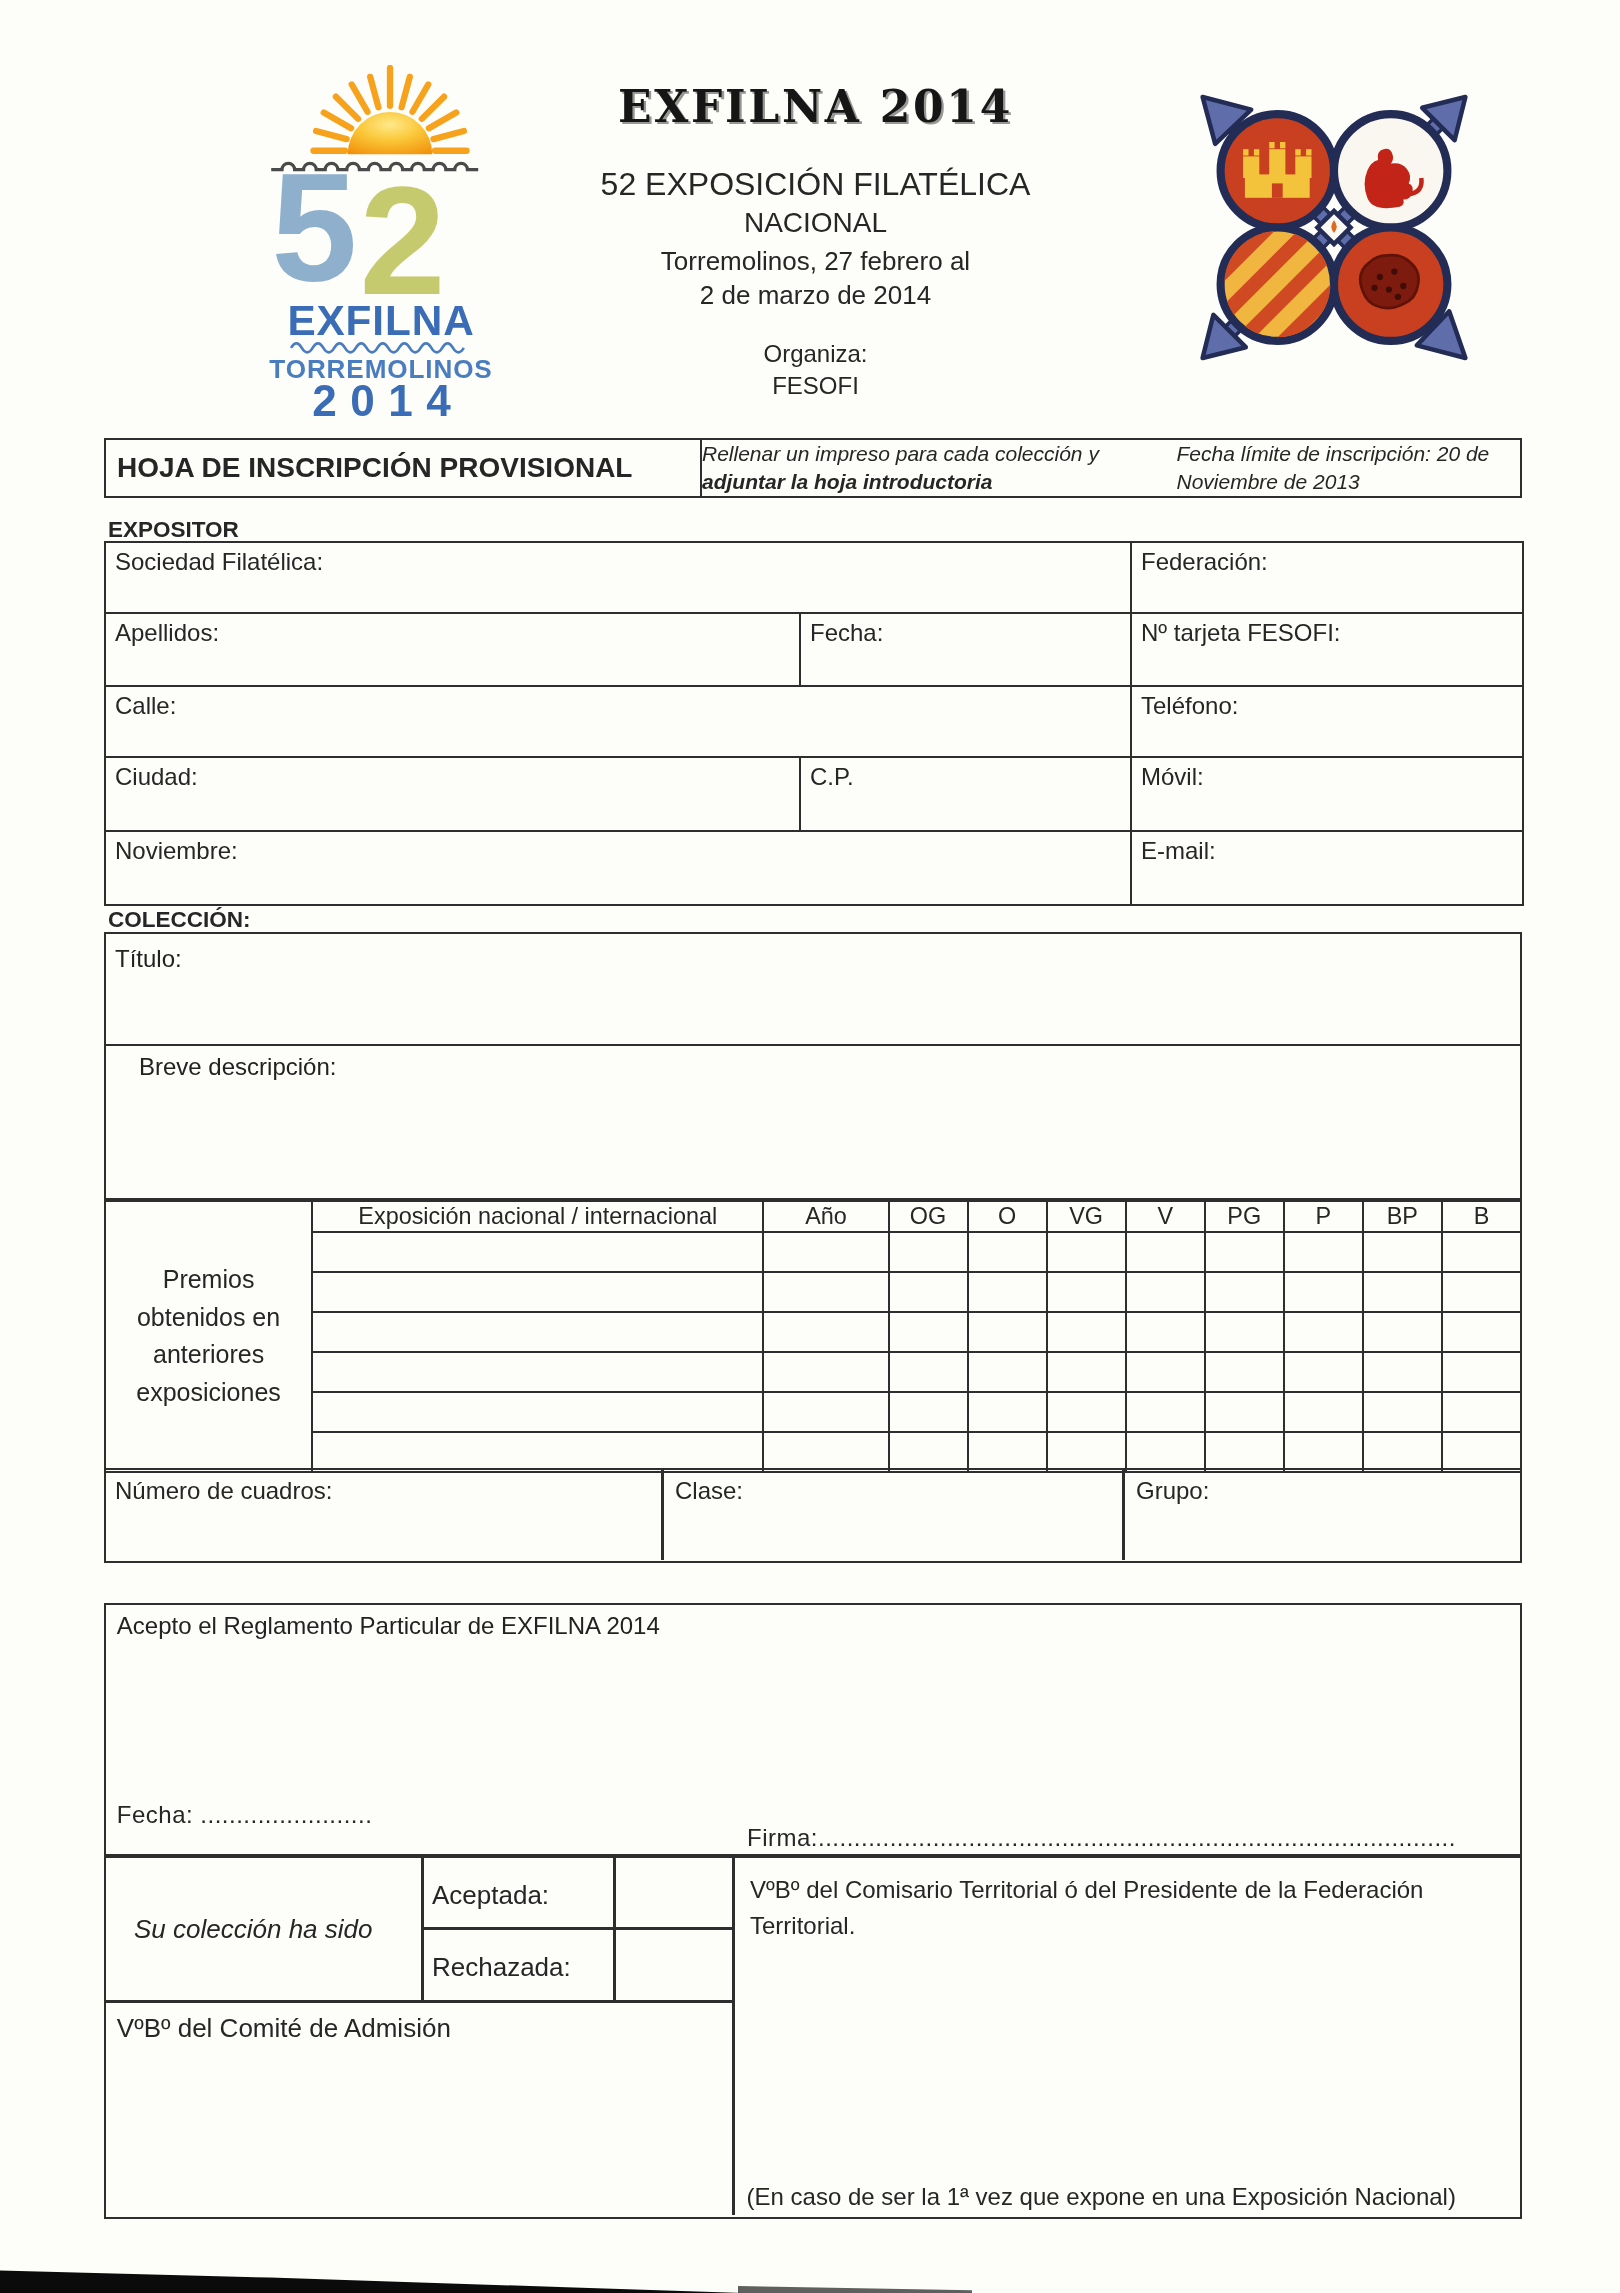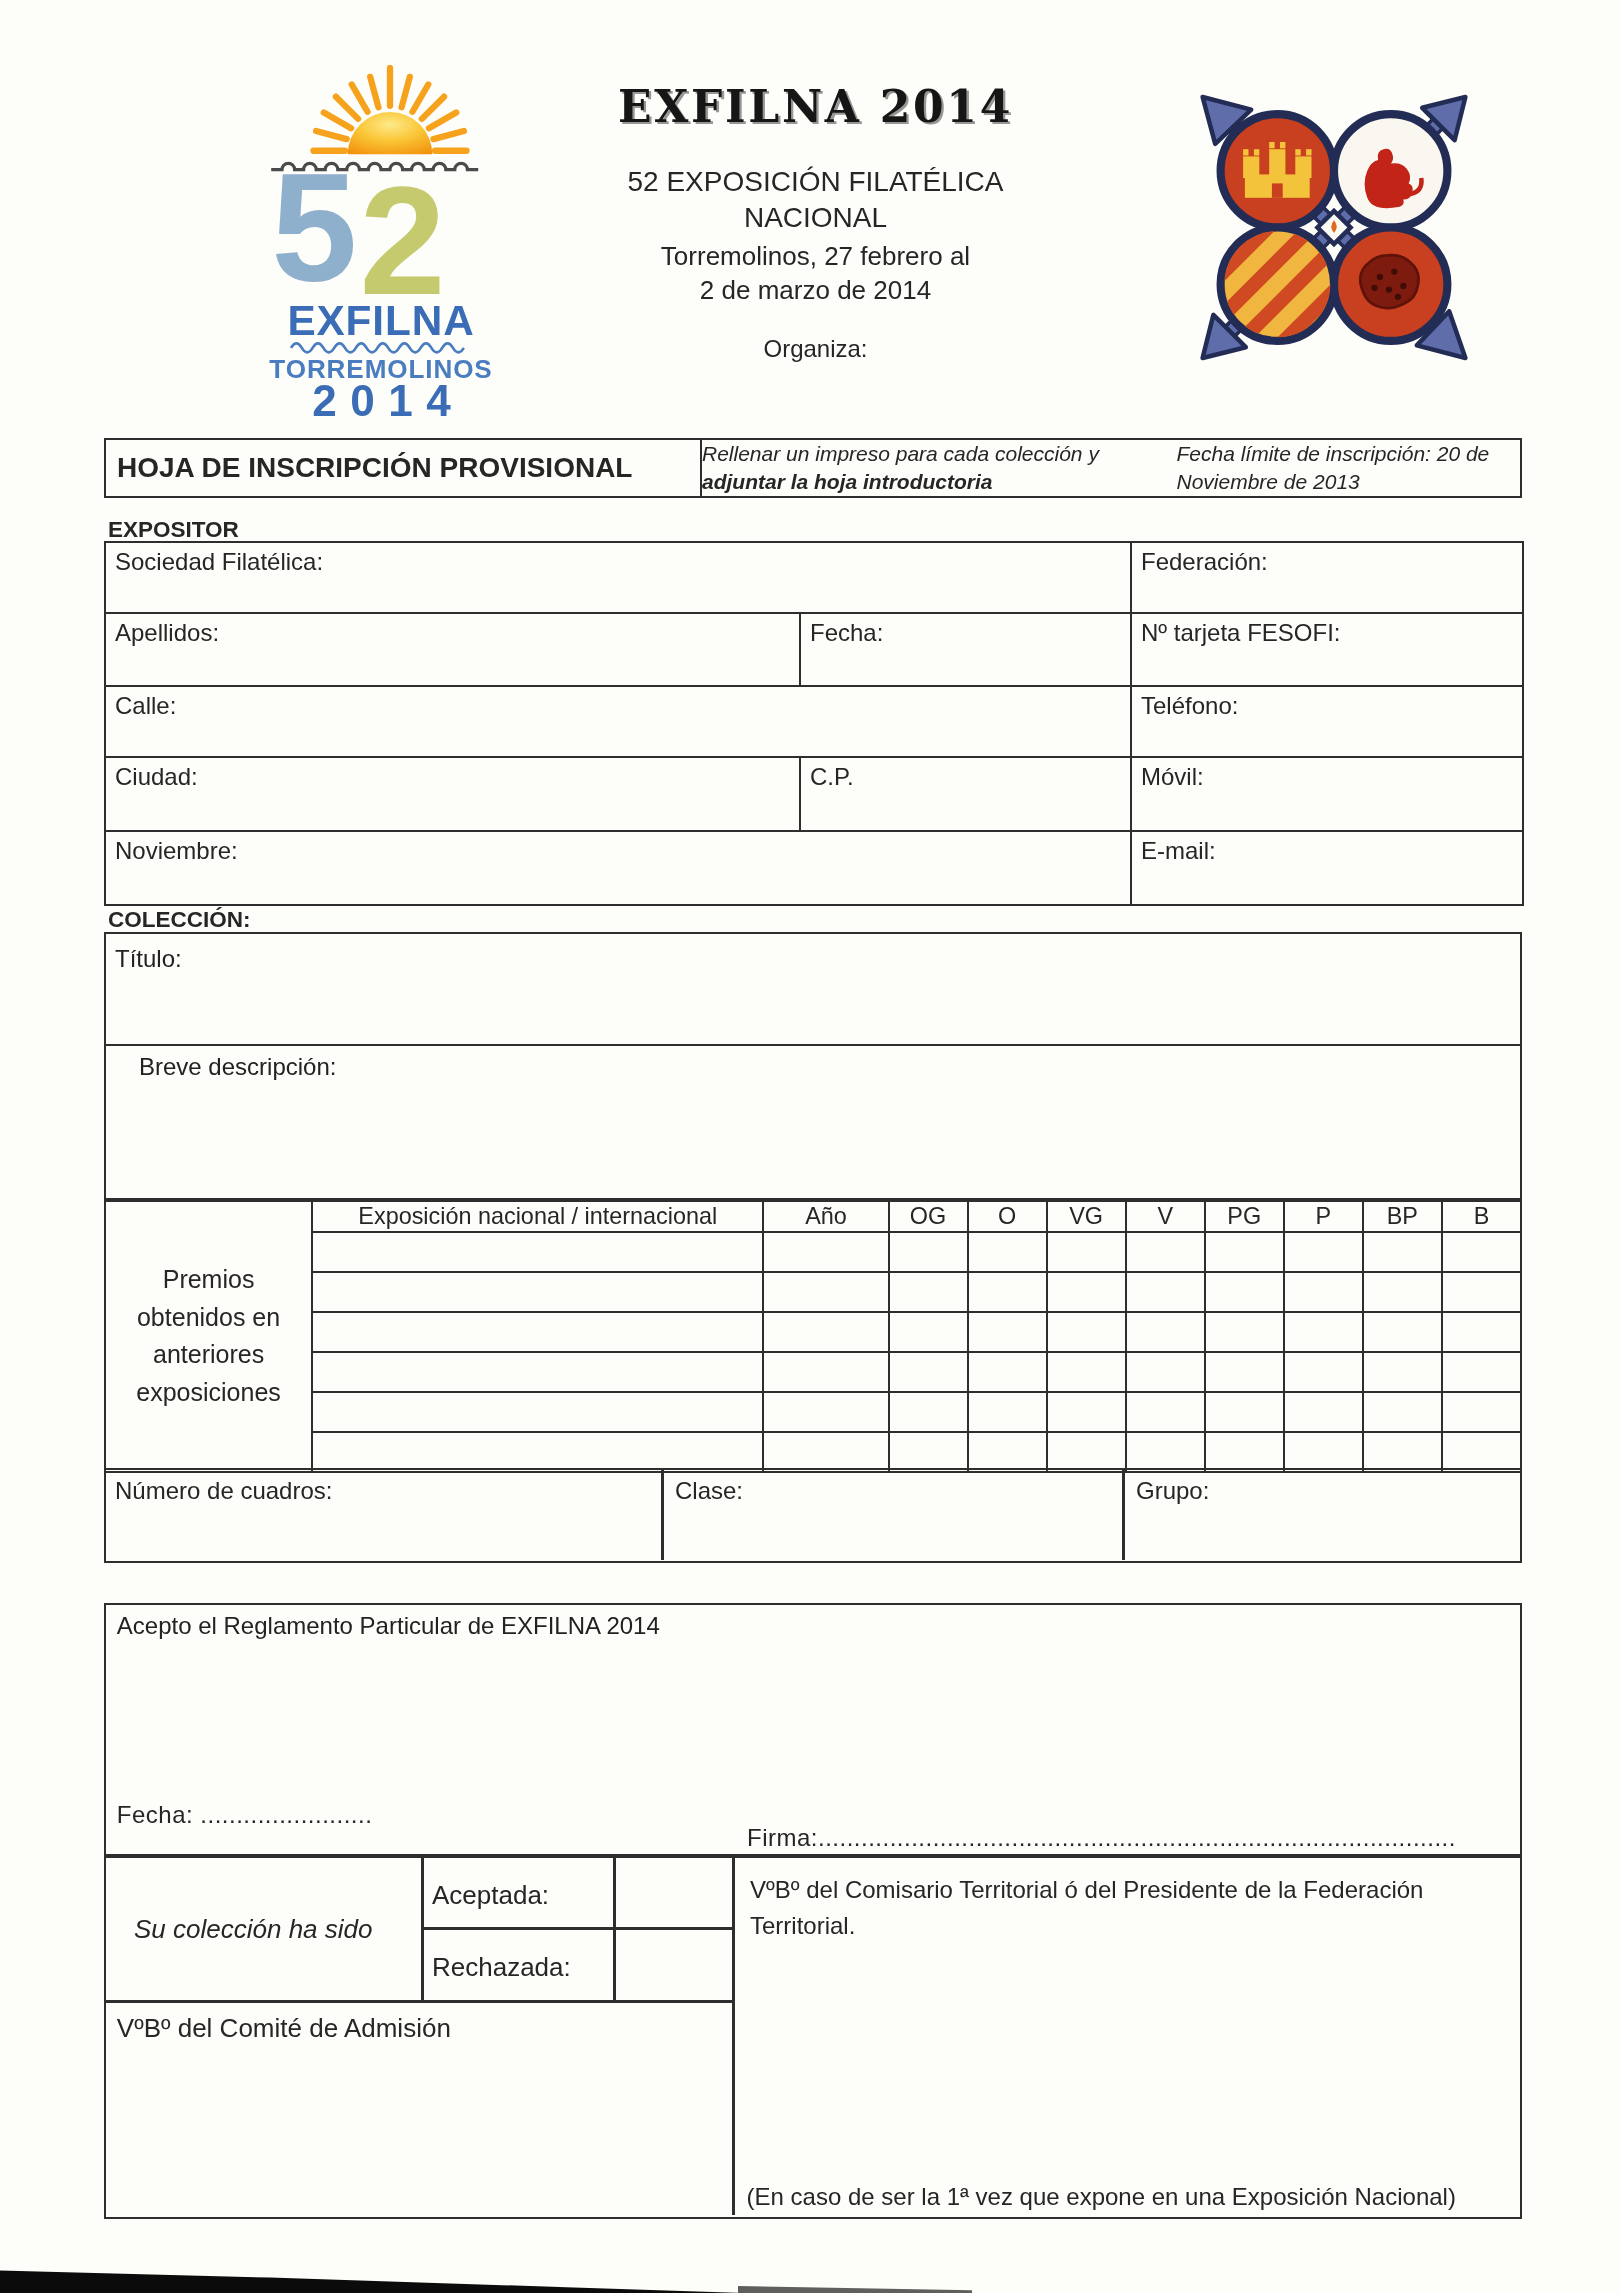--- a/index.html
+++ b/index.html
@@ -8,21 +8,21 @@
   .abs{position:absolute;box-sizing:border-box;}
   .box{border:2.7px solid #2e2e2e;}
   .lbl{font-size:24px;line-height:1.2;color:#222;}
   .vline{background:#2e2e2e;}
   .hline{background:#2e2e2e;}
 
   
   .hdr-center{left:540px;top:81px;width:551px;text-align:center;}
   .main-title{font-family:"DejaVu Serif",serif;font-weight:bold;font-size:44px;letter-spacing:2.7px;
               color:#161616;text-shadow:2.3px 2.3px 0 rgba(125,125,125,.8);}
-  .sub1{font-size:28px;margin-top:34px;}
+  .sub1{font-size:32px;margin-top:34px;}
   .sub2{font-size:28px;margin-top:3.6px;}
   .dt{font-size:26px;margin-top:7.2px;}
   .dt2{font-size:26px;margin-top:3.6px;}
   .org{font-size:24px;margin-top:29px;}
   .orgname{font-size:24px;margin-top:3.6px;}
 
   
   #hoja-box{left:104px;top:438px;width:1418px;height:60px;display:flex;}
   #hoja-box .left{width:583px;border-right:2.7px solid #2e2e2e;display:flex;align-items:center;
                   padding-left:11px;font-size:28px;font-weight:bold;}
@@ -152,20 +152,21 @@
     <path d="M190,147 q6,7 0,14 q-6,-7 0,-14" fill="#e06a1e"></path>
   </svg>
 
   <div class="abs hdr-center">
     <div class="main-title">EXFILNA 2014</div>
     <div class="sub1">52 EXPOSICIÓN FILATÉLICA</div>
     <div class="sub2">NACIONAL</div>
     <div class="dt">Torremolinos, 27 febrero al</div>
     <div class="dt2">2 de marzo de 2014</div>
     <div class="org">Organiza:</div>
+    <div class="orgname">FESOFI</div>
   </div>
 
   <div class="abs box" id="hoja-box">
     <div class="left">HOJA DE INSCRIPCIÓN PROVISIONAL</div>
     <div class="right">
       <div><span>Rellenar un impreso para cada colección y </span><b><span>adjuntar la hoja introductoria</span></b></div>
       <div>Fecha límite de inscripción: 20 de Noviembre de 2013</div>
     </div>
   </div>
 

